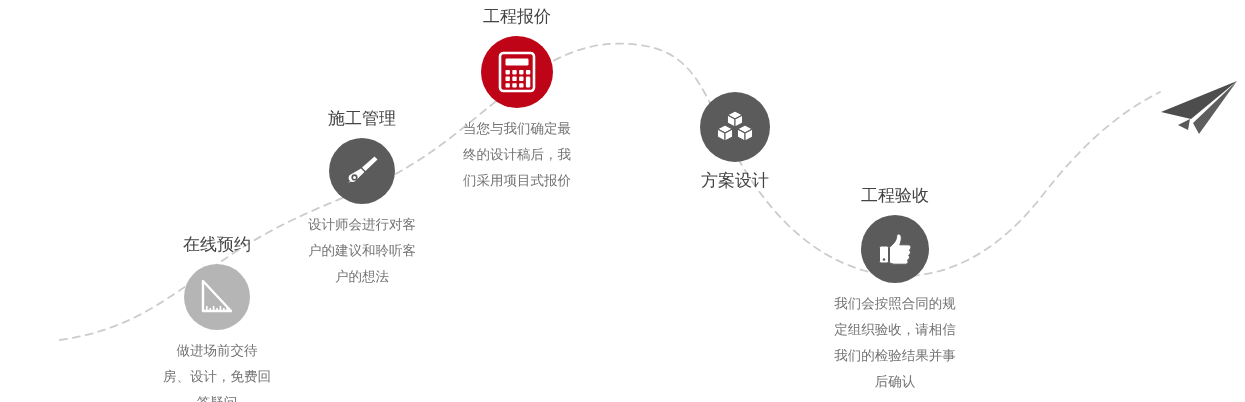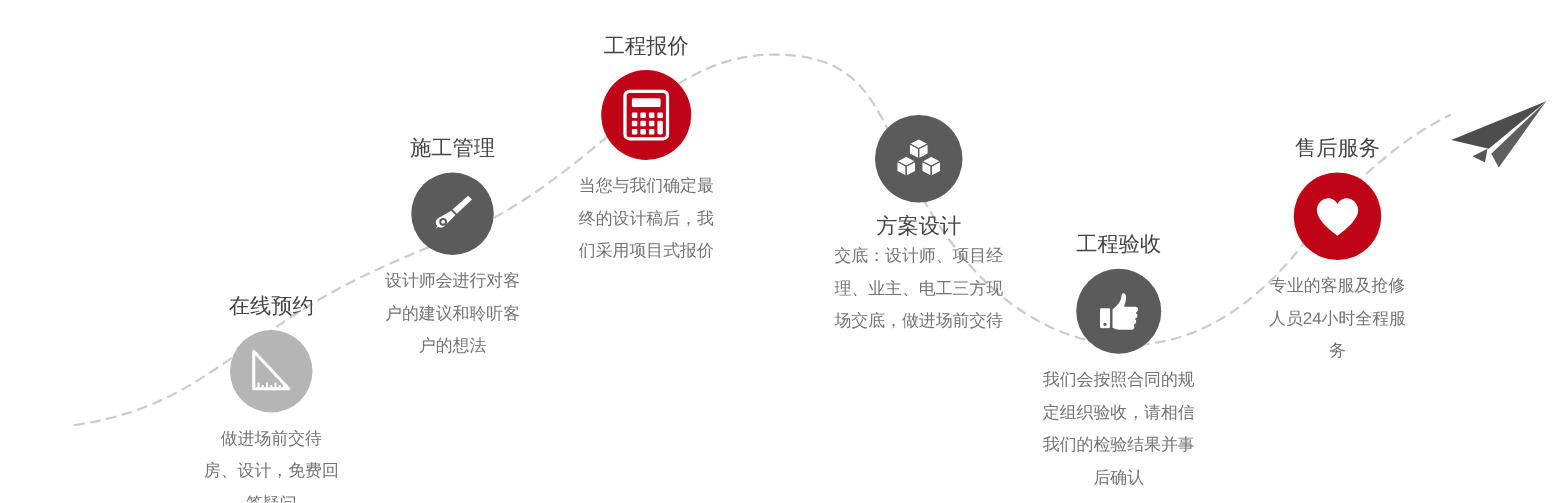--- a/index.html
+++ b/index.html
@@ -50,21 +50,21 @@
   .step-icon svg { display: block; }
   .step-desc {
     font-size: 13.5px;
     line-height: 26px;
     color: #737373;
     white-space: pre-line;
   }
   
   .s0 { left: 132px; top: 190px; margin-top: 44px; }
   .s1 { left: 277px; top: 108px; }
-  .s2 { left: 432px; top: 26px; }
+  .s2 { left: 432px; top: 6px; }
   .s3 { left: 637px; top: 92px; }
   .s4 { left: 802px; top: 185px; }
   .s5 { left: 985px; top: 108px; }
 
   
   .title-below .step-title { margin-top: 4px; }
 
   #plane {
     position: absolute;
     left: 1147px;
@@ -179,23 +179,20 @@
             <path d="M17.6 21 L17.6 29 L10 33 L10 25 Z"></path>
 
             <path d="M30 17 L37.6 21 L30 25 L22.4 21 Z"></path>
             <path d="M22.4 21 L30 25 L30 33 L22.4 29 Z"></path>
             <path d="M37.6 21 L37.6 29 L30 33 L30 25 Z"></path>
           </g>
         </svg>
       </span>
     </div>
     <div class="step-title">方案设计</div>
-    <div class="step-desc">交底：设计师、项目经
-理、业主、电工三方现
-场交底，做进场前交待</div>
   </div>
 
   <div class="step s4" style="width:186px;">
     <div class="step-title">工程验收</div>
     <div class="step-icon" style="background:#5b5b5b;width:68px;height:68px;">
       <span>
         <svg width="38" height="38" viewBox="0 0 38 38">
           <g fill="#ffffff" stroke="#5b5b5b" stroke-width="1" stroke-linejoin="round">
             <rect x="3.5" y="16" width="9" height="17" rx="1.6"></rect>
             <path d="M13.5 17.2 C16.5 15 19.6 11.6 20.4 8.4 C21 6 20.6 4 22.3 4
@@ -213,38 +210,20 @@
           <circle cx="8" cy="29.4" r="1.25" fill="#5b5b5b"></circle>
         </svg>
       </span>
     </div>
     <div class="step-desc">我们会按照合同的规
 定组织验收，请相信
 我们的检验结果并事
 后确认</div>
   </div>
 
-  <div class="step s5">
-    <div class="step-title">售后服务</div>
-    <div class="step-icon" style="background:#c00418;width:70px;height:70px;">
-      <span>
-        <svg width="40" height="36" viewBox="0 0 40 36">
-          <path d="M20 33.5 C20 33.5 3.5 22.5 3.5 13.2
-                   C3.5 7.6 7.8 3.6 12.6 3.6
-                   C16 3.6 18.7 5.6 20 8.2
-                   C21.3 5.6 24 3.6 27.4 3.6
-                   C32.2 3.6 36.5 7.6 36.5 13.2
-                   C36.5 22.5 20 33.5 20 33.5 Z" fill="#ffffff"></path>
-        </svg>
-      </span>
-    </div>
-    <div class="step-desc">专业的客服及抢修
-人员24小时全程服
-务</div>
-  </div>
 
   <div id="plane">
     <svg width="96" height="62" viewBox="0 0 96 62">
       <g fill="#4d4d4d">
         <path d="M90 3 L14 34 L44 41 Z"></path>
         <path d="M90 3 L46 45 L52 56 Z" fill="#5e5e5e"></path>
         <path d="M31 47 L43 41 L41 52 Z" fill="#585858"></path>
       </g>
     </svg>
   </div>

